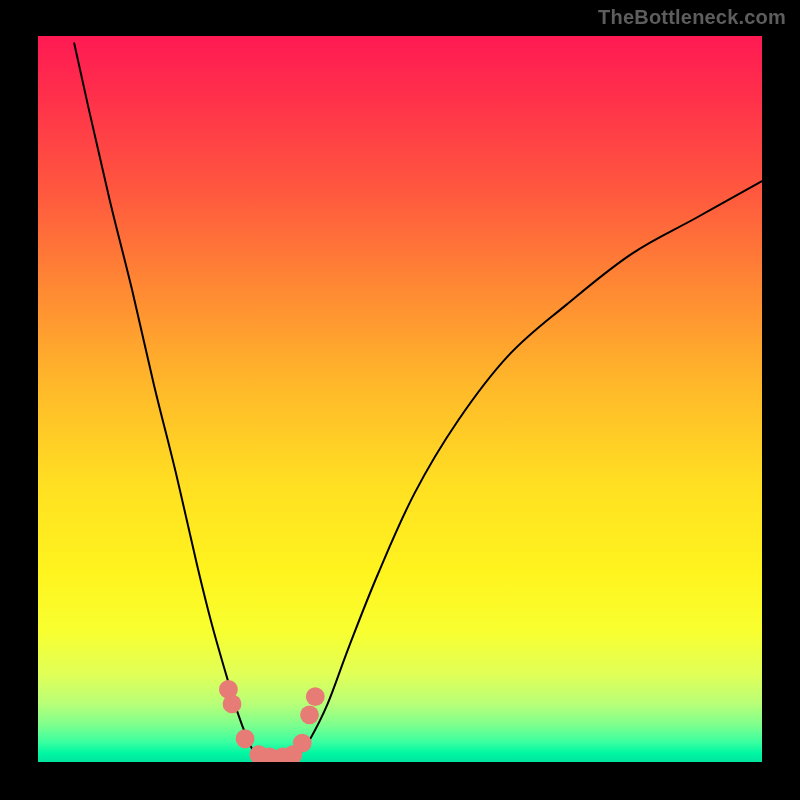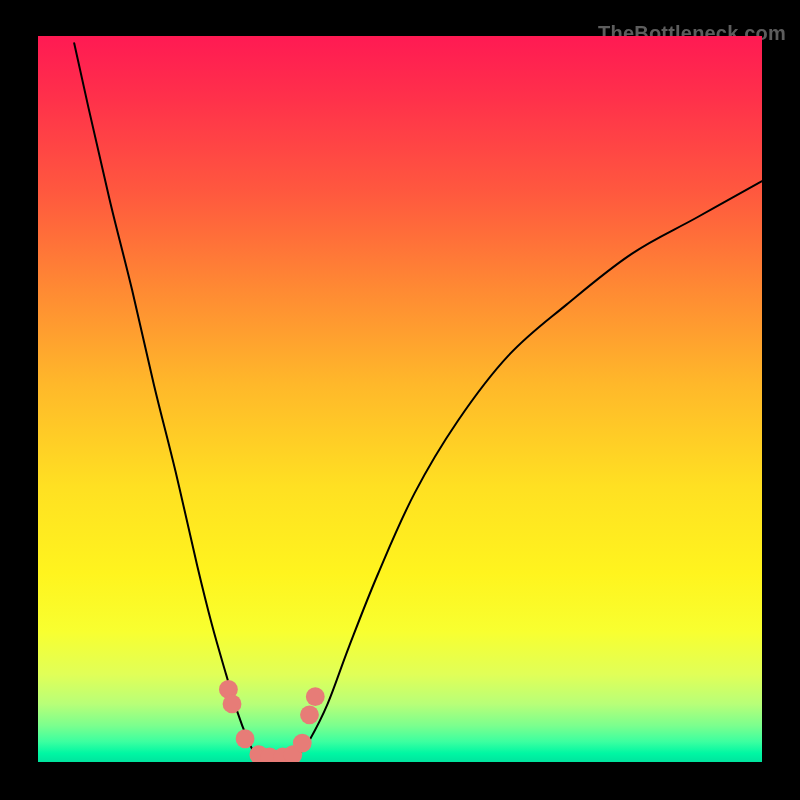--- a/index.html
+++ b/index.html
@@ -41,21 +41,21 @@
       #e0ff58 88%,
       #b8ff78 92%,
       #7bff8e 95%,
       #3cffa0 97.2%,
       #00f7a3 98.8%,
       #00e49e 100%
     );
   }
   .watermark {
     position: absolute;
-    top: 22px;
+    top: 6px;
     right: 14px;
     color: #5d5d5d;
     font-size: 20px;
     font-weight: 600;
     letter-spacing: 0.2px;
     user-select: none;
   }
   svg.curve {
     position: absolute;
     inset: 0;

